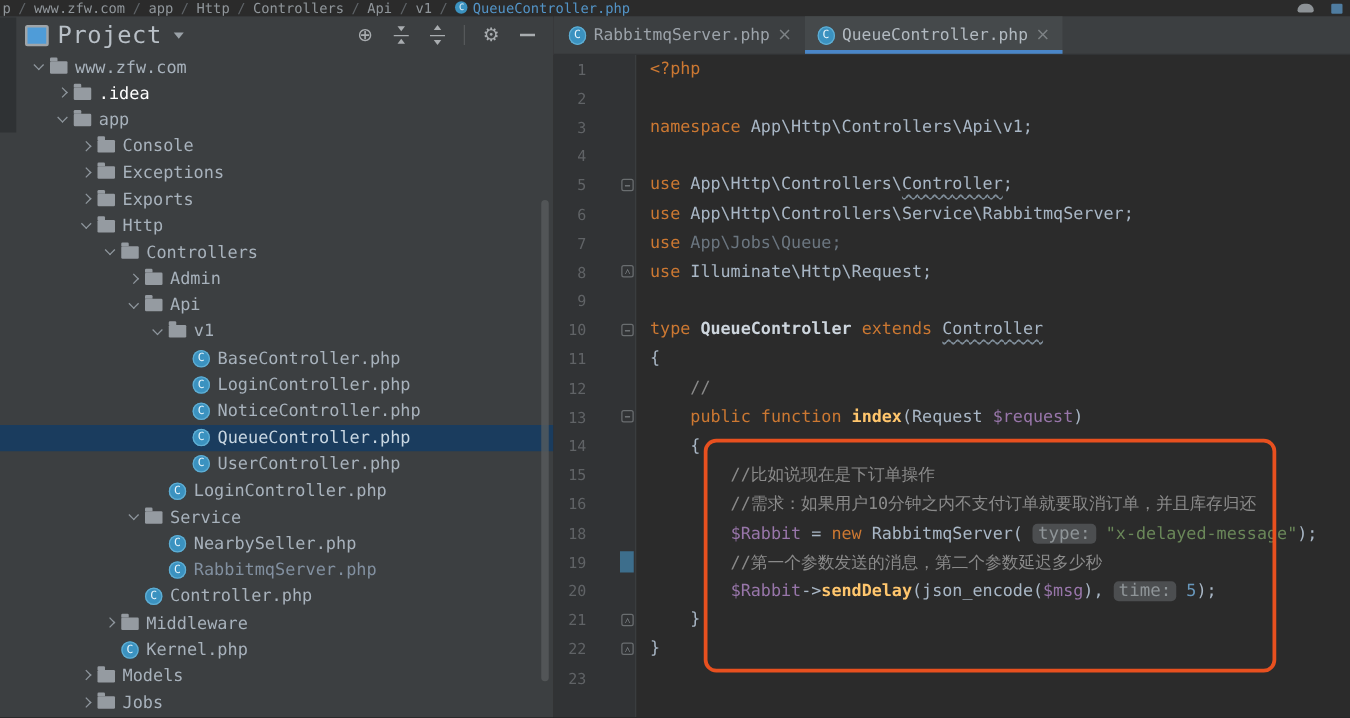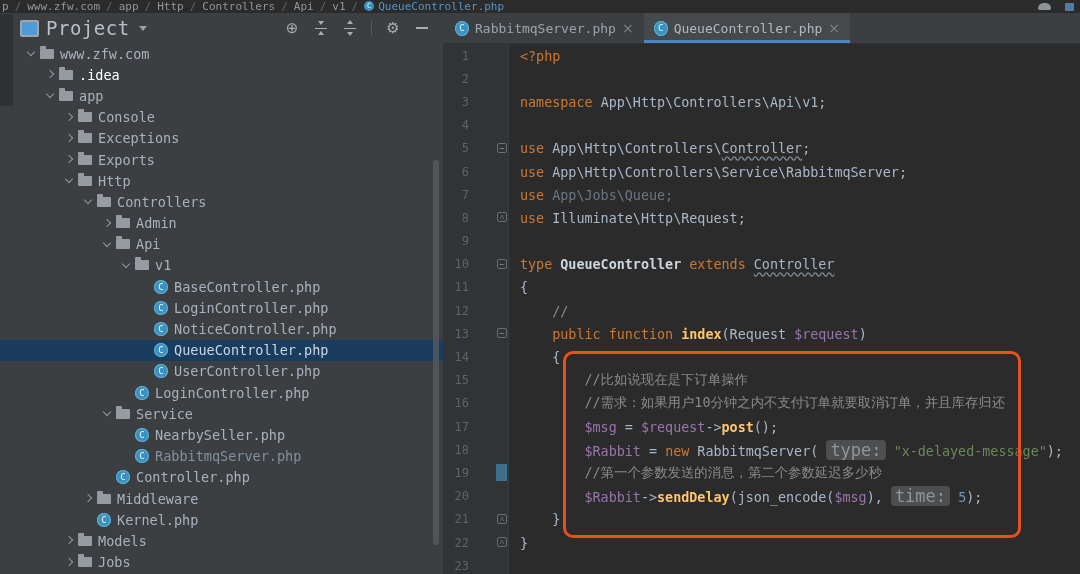--- a/index.html
+++ b/index.html
@@ -62,21 +62,21 @@
   #editor-body{position:absolute;left:0;top:31px;right:0;bottom:0;background:#2b2b2b;overflow:hidden;}
   #gutter-bg{position:absolute;left:0;top:0;width:65px;bottom:0;background:#313335;border-right:1px solid #3a3d3f;}
   #lines{position:absolute;left:0;top:0;right:0;}
   .cl{position:relative;height:23.2px;}
   .ln{position:absolute;left:0;top:50%;transform:translateY(-50%);width:26px;text-align:right;font-size:12px;color:#606366;}
   .code{position:absolute;left:77px;top:50%;transform:translateY(-50%);white-space:pre;font-size:13.4px;}
   .k{color:#cc7832;} .d{color:#a9b7c6;} .c{color:#8a8a8a;} .dim{color:#6b7680;}
   .f{color:#ffc66d;font-weight:bold;} .v{color:#9876aa;} .s{color:#6a8759;} .n2{color:#6897bb;}
   .cls{color:#cdd5dd;font-weight:bold;}
   .u{color:#a9b7c6;text-decoration:underline;text-decoration-style:wavy;text-decoration-color:#7e8c98;text-underline-offset:3px;}
-  .h{background:#4c4e50;color:#8f9598;border-radius:4px;padding:0 4px;font-size:17px;}
+  .h{background:#4c4e50;color:#8f9598;border-radius:4px;padding:0 4px;font-size:14px;}
   .fold-mark{position:absolute;left:54px;top:6px;width:10px;height:10px;border:1px solid #6a6e70;border-radius:2px;
              color:#9aa0a4;font-size:8px;line-height:9px;text-align:center;background:#313335;box-sizing:border-box;}
   .vcs-mark{position:absolute;left:53px;top:3px;width:11px;height:17px;background:#3d6e8c;}
   #annotation-box{position:absolute;left:120px;top:307px;width:452px;height:181px;border:3px solid #e8501f;border-radius:10px;pointer-events:none;z-index:5;}
 </style>
 </head>
 <body>
 
 <div id="root">
 
@@ -360,24 +360,20 @@
           </div>
           <div class="cl">
             <span class="ln">15</span>
             <span class="code"><span class="c">        //比如说现在是下订单操作</span></span>
           </div>
           <div class="cl">
             <span class="ln">16</span>
             <span class="code"><span class="c">        //需求：如果用户10分钟之内不支付订单就要取消订单，并且库存归还</span></span>
           </div>
           <div class="cl">
-            <span class="ln">17</span>
-            <span class="code"><span class="d">        </span><span class="v">$msg</span><span class="d"> = </span><span class="v">$request</span><span class="d">-&gt;</span><span class="f">post</span><span class="d">();</span></span>
-          </div>
-          <div class="cl">
             <span class="ln">18</span>
             <span class="code"><span class="d">        </span><span class="v">$Rabbit</span><span class="d"> = </span><span class="k">new</span><span class="d"> RabbitmqServer( </span><span class="h">type:</span><span class="d"> </span><span class="s">"x-delayed-message"</span><span class="d">);</span></span>
           </div>
           <div class="cl">
             <span class="ln">19</span>
             <span class="vcs-mark"></span>
             <span class="code"><span class="c">        //第一个参数发送的消息，第二个参数延迟多少秒</span></span>
           </div>
           <div class="cl">
             <span class="ln">20</span>

